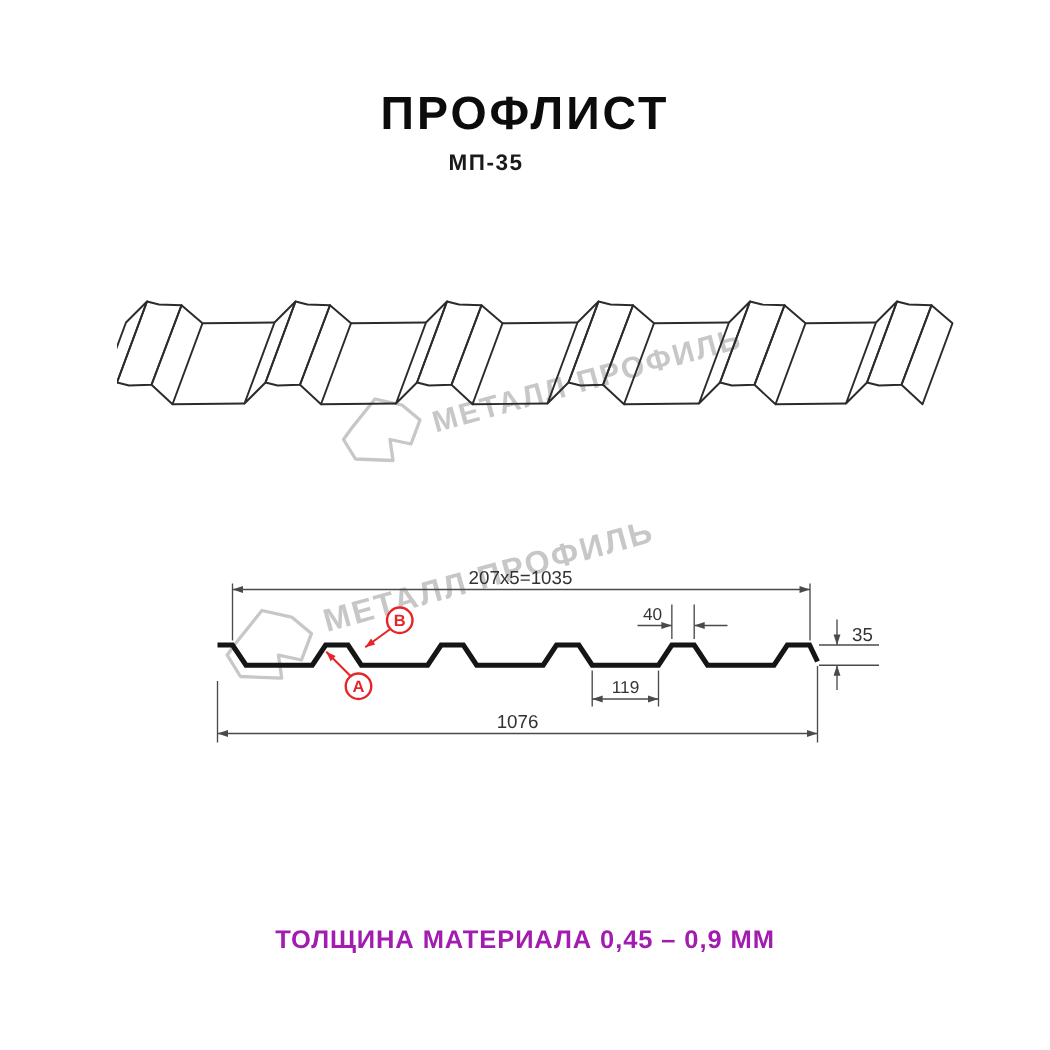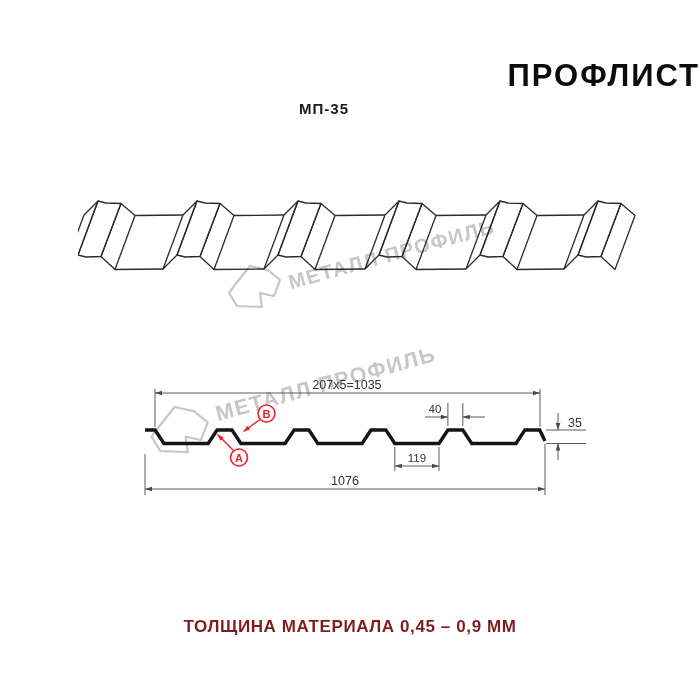--- a/index.html
+++ b/index.html
@@ -1,30 +1,30 @@
 <!DOCTYPE html>
 <html><head>
 <meta charset="utf-8">
 <style>
   html,body{margin:0;padding:0;background:#fff;}
   .page{
     position:relative;width:700px;height:700px;background:#ffffff;overflow:hidden;
     font-family:"Liberation Sans", sans-serif;
   }
   .title{
-    position:absolute;left:0;top:58px;width:700px;text-align:right;
+    position:absolute;left:0;top:58px;width:700px;text-align:center;
     font-size:31px;font-weight:800;letter-spacing:2px;color:#0c0c0c;
   }
   .subtitle{
     position:absolute;left:0;top:100px;width:648px;text-align:center;
     font-size:15px;font-weight:700;letter-spacing:1px;color:#1a1a1a;
   }
   .footer-note{
     position:absolute;left:0;top:617px;width:700px;text-align:center;
-    font-size:17px;font-weight:700;letter-spacing:0.6px;color:#7f1d1d;
+    font-size:17px;font-weight:700;letter-spacing:0.6px;color:#a21caf;
   }
   .wm-text{
     position:absolute;white-space:nowrap;color:#c7c7c7;font-weight:700;
     transform-origin:left top;z-index:1;user-select:none;
   }
   .wm-text.wm1{left:286px;top:272px;font-size:20px;letter-spacing:1.5px;transform:rotate(-15.5deg);}
   .wm-text.wm2{left:213px;top:403px;font-size:21.5px;letter-spacing:1.5px;transform:rotate(-15.5deg);}
   .wm-logo{position:absolute;z-index:1;}
   .wm-logo.wm1{left:224px;top:260px;}
   .wm-logo.wm2{left:146px;top:400px;}

